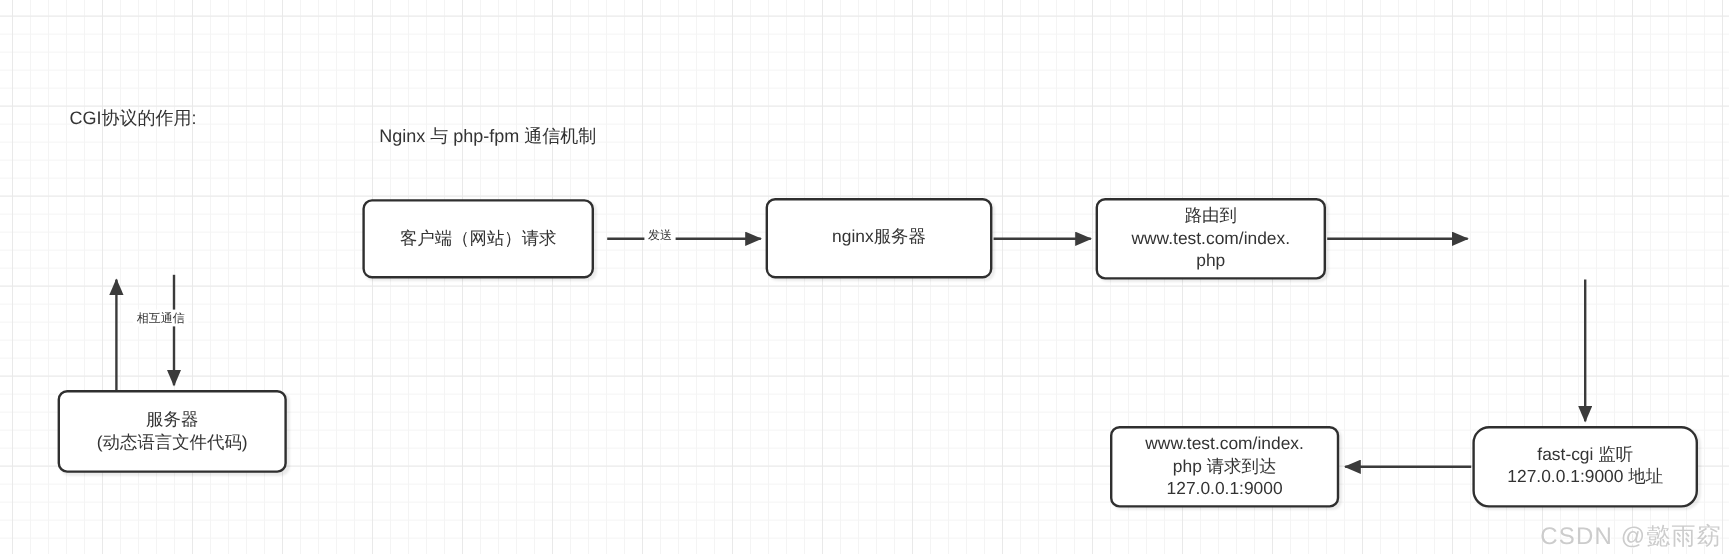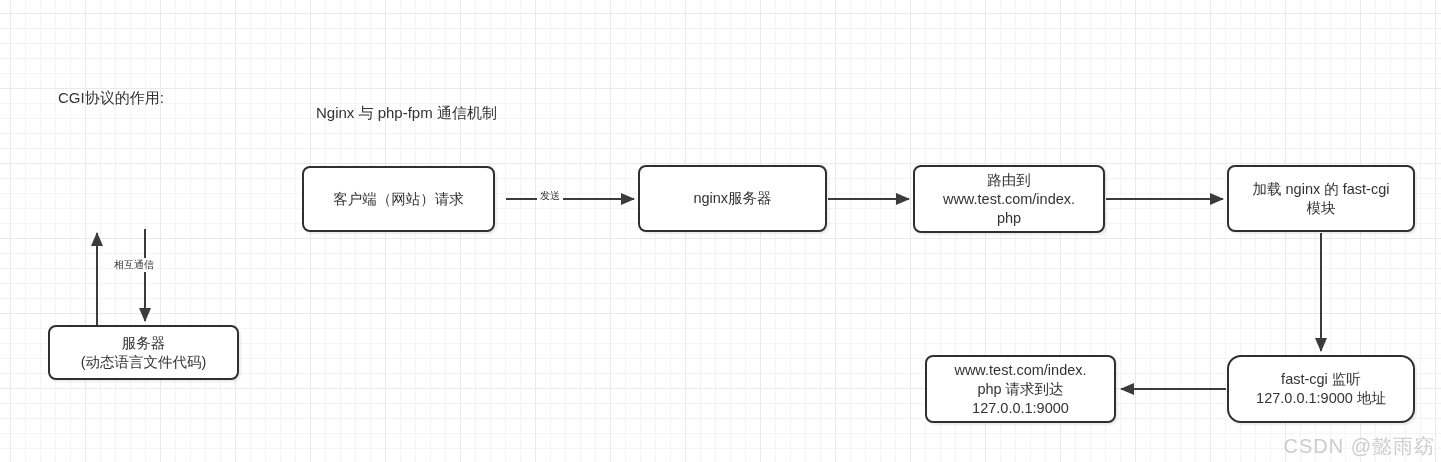--- a/index.html
+++ b/index.html
@@ -78,21 +78,21 @@
     <path d="M 828 199 L 909 199" stroke="#3b3b3b" stroke-width="2" fill="none" marker-end="url(#arrow)"></path>
     <path d="M 1106 199 L 1223 199" stroke="#3b3b3b" stroke-width="2" fill="none" marker-end="url(#arrow)"></path>
     <path d="M 1321 233 L 1321 351" stroke="#3b3b3b" stroke-width="2" fill="none" marker-end="url(#arrow)"></path>
     <path d="M 1226 389 L 1121 389" stroke="#3b3b3b" stroke-width="2" fill="none" marker-end="url(#arrow)"></path>
   </svg>
 
   <div class="free-label" style="left:58px; top:89px;">CGI协议的作用:</div>
   <div class="free-label" style="left:316px; top:104px;">Nginx 与 php-fpm 通信机制</div>
 
 
-  <div class="node" style="left:48px; top:325px; width:191px; height:55px;">
+  <div class="node" style="left:48px; top:325px; width:191px; height:69px;">
     <div>服务器</div>
     <div>(动态语言文件代码)</div>
   </div>
 
   <div class="edge-label" style="left:111px; top:258px;">相互通信</div>
 
   <div class="node" style="left:302px; top:166px; width:193px; height:66px;">
     <div>客户端（网站）请求</div>
   </div>
 
@@ -101,24 +101,20 @@
   <div class="node" style="left:638px; top:165px; width:189px; height:67px;">
     <div>nginx服务器</div>
   </div>
 
   <div class="node" style="left:913px; top:165px; width:192px; height:68px;">
     <div>路由到</div>
     <div>www.test.com/index.</div>
     <div>php</div>
   </div>
 
-  <div class="node" style="left:1227px; top:165px; width:188px; height:67px;">
-    <div>加载 nginx 的 fast-cgi</div>
-    <div>模块</div>
-  </div>
 
   <div class="node" style="left:1227px; top:355px; width:188px; height:68px;border-radius:14px;">
     <div>fast-cgi 监听</div>
     <div>127.0.0.1:9000 地址</div>
   </div>
 
   <div class="node" style="left:925px; top:355px; width:191px; height:68px;">
     <div>www.test.com/index.</div>
     <div>php 请求到达</div>
     <div>127.0.0.1:9000</div>

